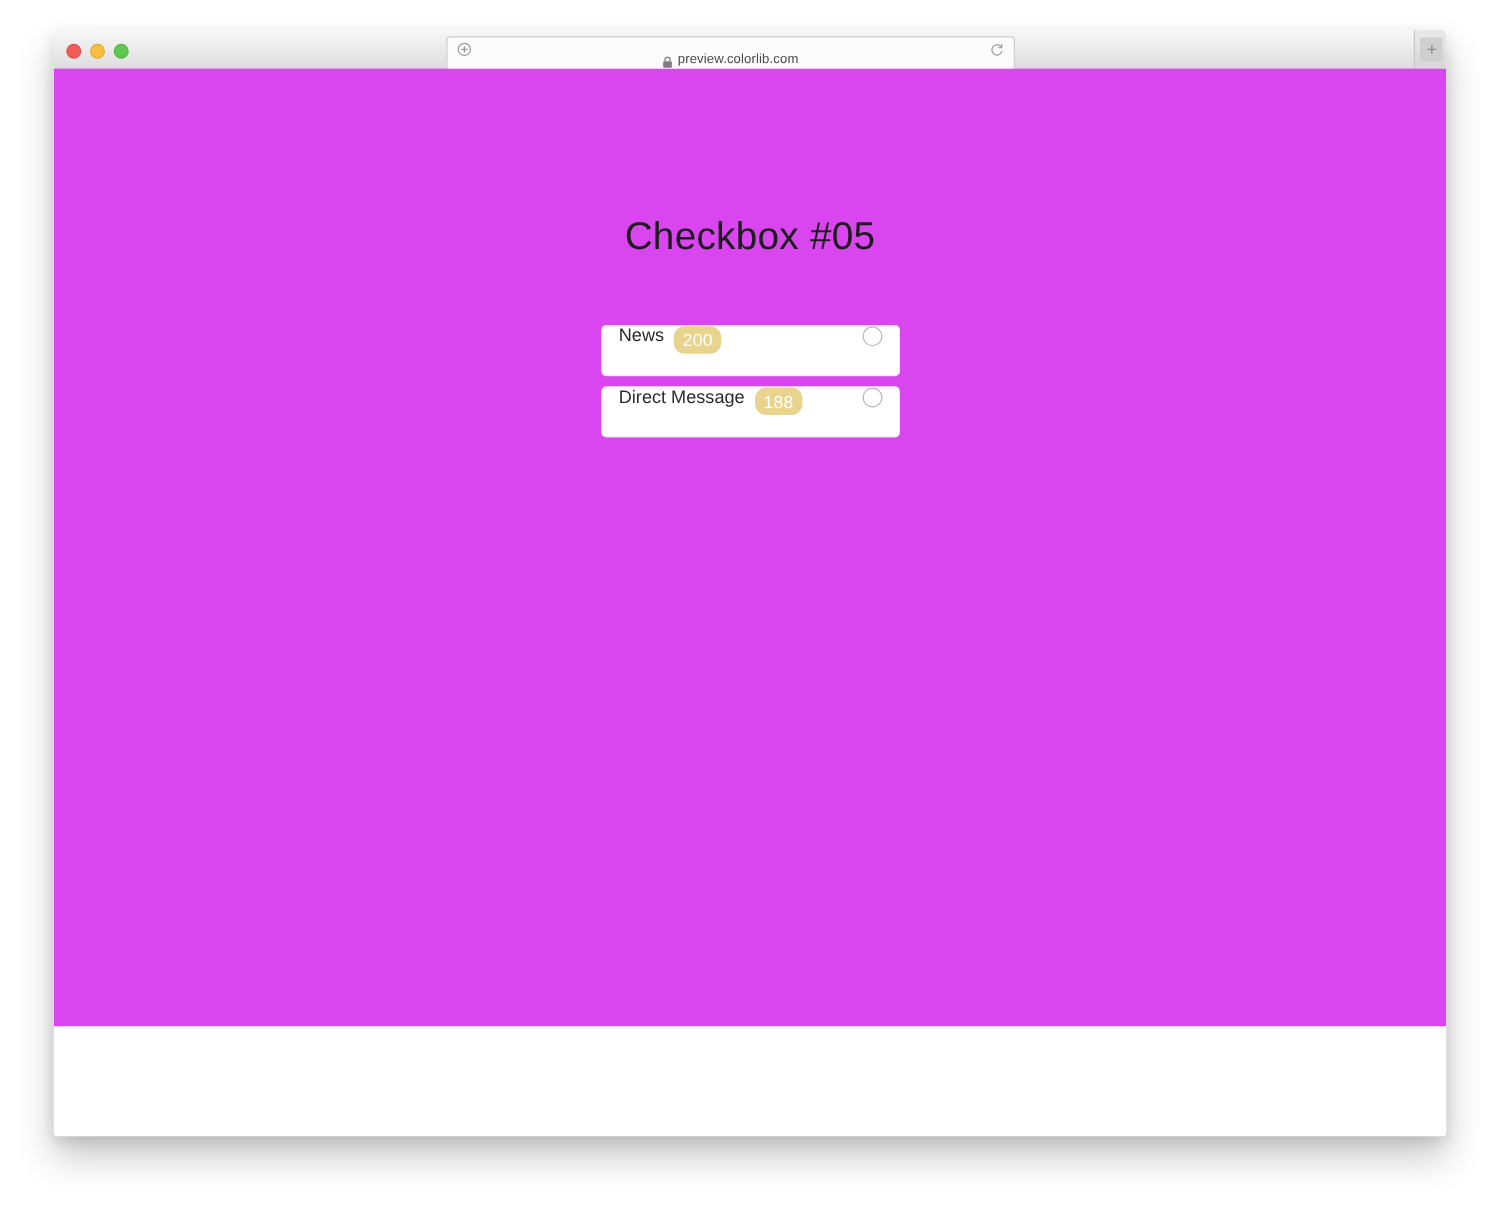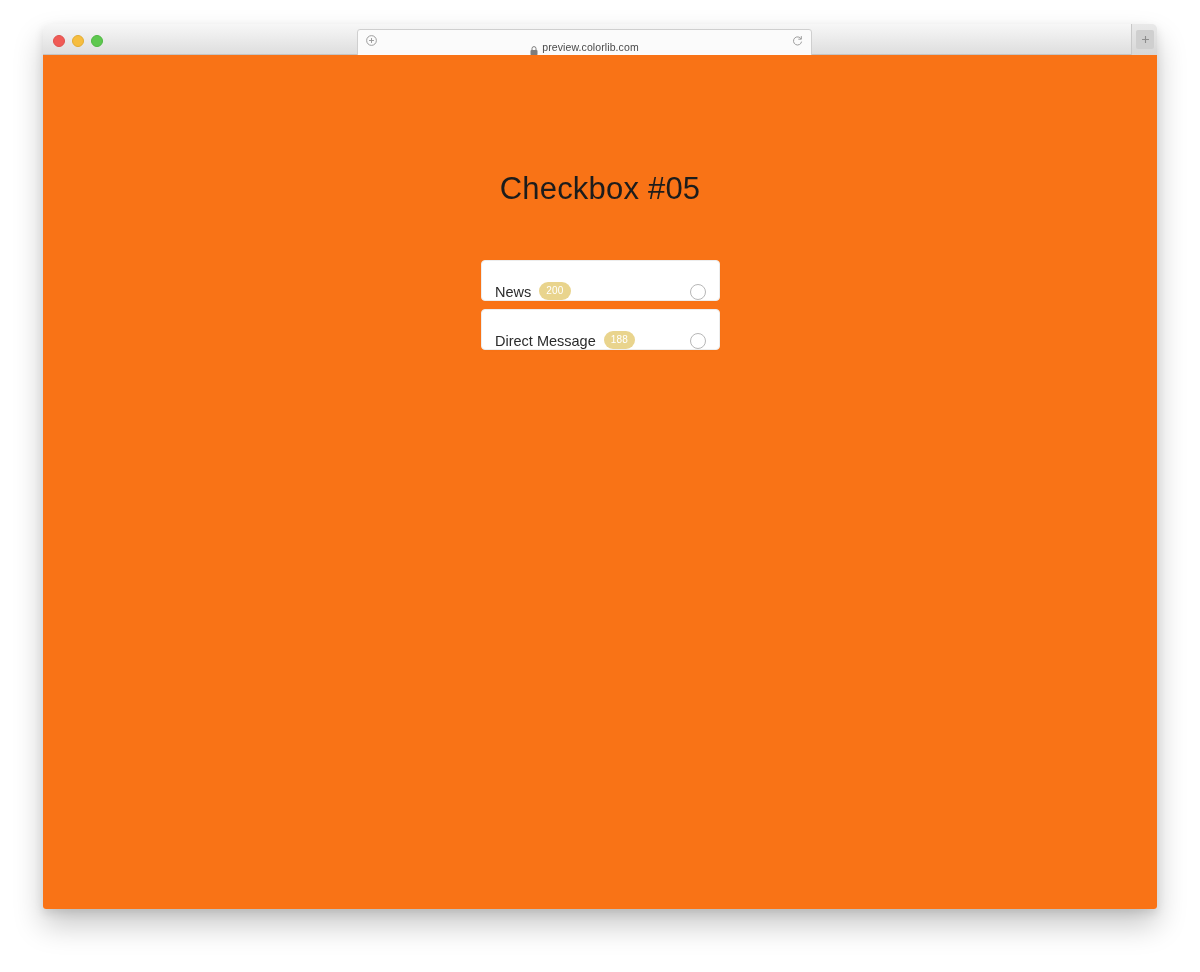--- a/index.html
+++ b/index.html
@@ -122,22 +122,22 @@
     border-radius: 2px;
     display: flex;
     align-items: center;
     justify-content: center;
     color: #8d8d8d;
   }
 
   
   .viewport {
     position: relative;
-    height: 918px;
-    background: #f97316;
+    height: 766px;
+    background: #d946ef;
   }
 
   .page-title {
     position: absolute;
     left: 0;
     right: 0;
     top: 95px;
     text-align: center;
     font-size: 31px;
     font-weight: 400;
@@ -154,36 +154,36 @@
 
   .list-card {
     position: relative;
     height: 41px;
     background: #ffffff;
     border: 1px solid #ededed;
     border-radius: 4px;
     margin-bottom: 8px;
     box-sizing: border-box;
     display: flex;
-    align-items: flex-end;
+    align-items: flex-start;
     padding: 0 13px 0 13px;
     box-shadow: 0 1px 2px rgba(0,0,0,0.015);
   }
 
   .card-label {
     font-size: 14.5px;
     color: #2b2b2b;
     white-space: nowrap;
   }
 
   .card-badge {
     margin-left: 8px;
     background: #e9d48d;
     color: #ffffff;
-    font-size: 10px;
+    font-size: 14px;
     line-height: 1;
     padding: 4px 7px 4px 7px;
     border-radius: 9px;
     letter-spacing: 0.2px;
     white-space: nowrap;
   }
 
   .card-toggle {
     margin-left: auto;
     width: 16px;

